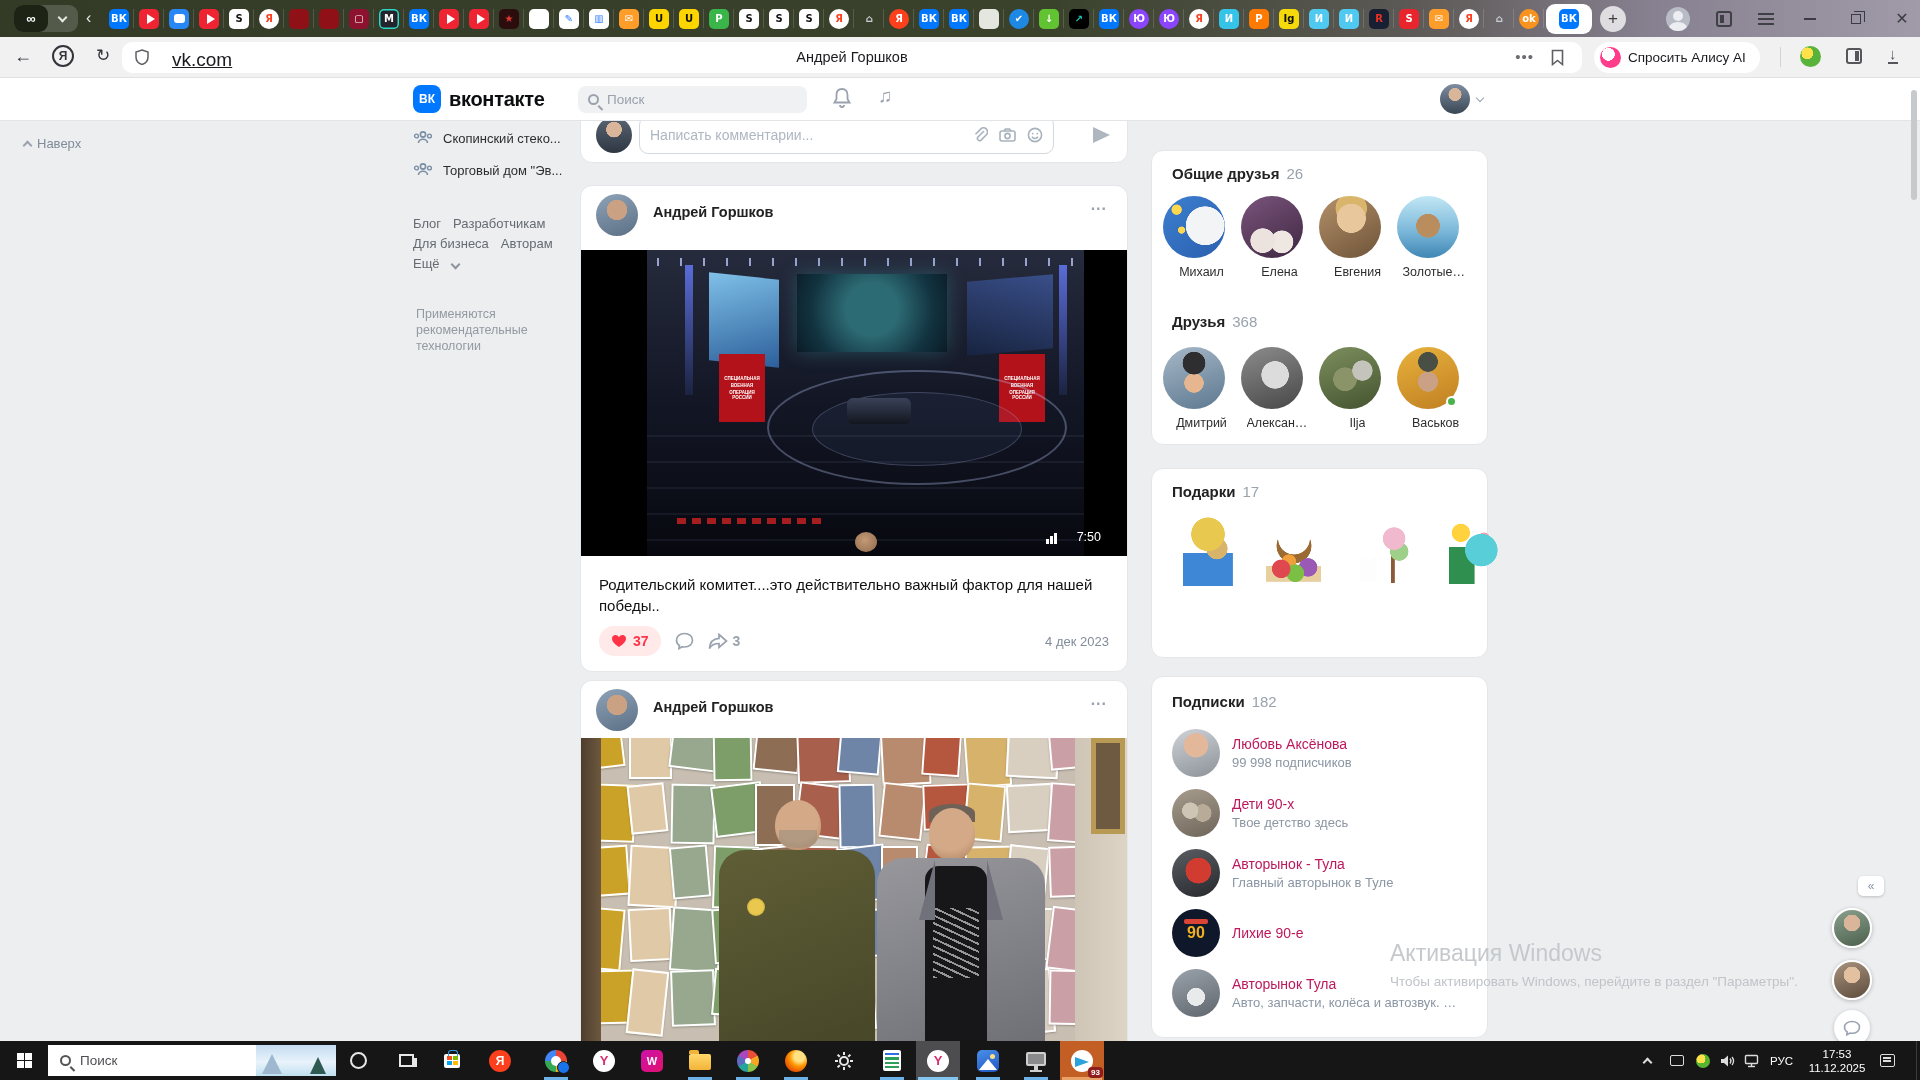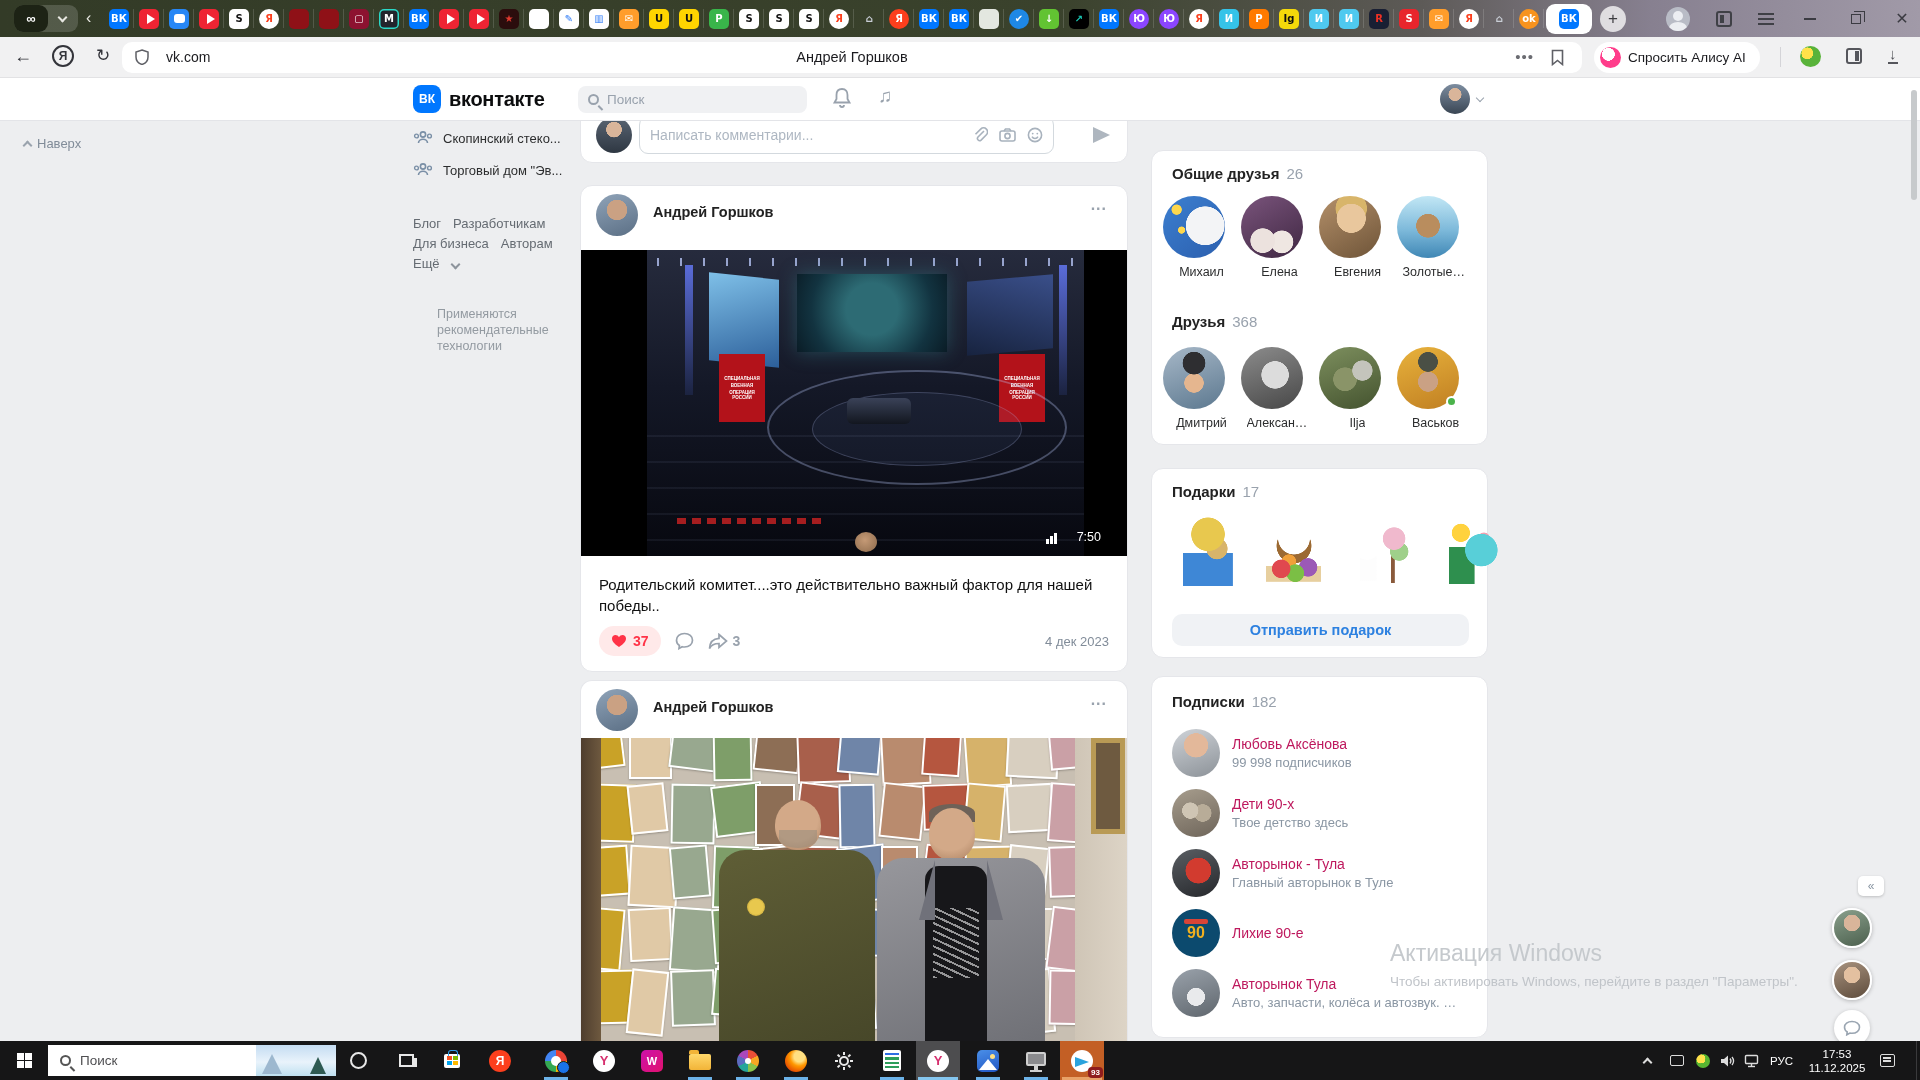--- a/index.html
+++ b/index.html
@@ -49,21 +49,21 @@
   .icn-restore::before{content:"";position:absolute;left:2px;top:-4px;width:10px;height:10px;border:1.5px solid #3b3b42;border-left:none;border-bottom:none;}
 
   
   .toolbar{position:absolute;left:0;top:37px;width:1920px;height:41px;background:#f1f1f2;border-bottom:1px solid #e2e2e4;} 
   .tb-back{position:absolute;left:14px;top:44px;font-size:18px;color:#33343a;top:9px;}
   .tb-ya{position:absolute;left:52px;top:8px;width:22px;height:22px;border:2px solid #33343a;border-radius:50%;
     display:flex;align-items:center;justify-content:center;font-size:12px;font-weight:bold;color:#33343a;}
   .tb-refresh{position:absolute;left:96px;top:8px;font-size:17px;color:#33343a;}
   .url-pill{position:absolute;left:122px;top:5px;width:1460px;height:31px;background:#fff;border-radius:10px;}
   .shield{position:absolute;left:13px;top:7px;width:14px;height:16px;}
-  .url-text{position:absolute;left:44px;top:7px;font-size:14px;color:#1b1b1f;}
+  .url-text{position:absolute;left:50px;top:7px;font-size:19px;color:#1b1b1f;text-decoration:underline;}
   .tab-title{position:absolute;left:0;right:0;top:7px;text-align:center;font-size:14.5px;color:#1b1b1f;}
   .pill-dots{position:absolute;right:48px;top:6px;color:#6b6c72;font-size:15px;letter-spacing:1px;}
   .pill-bookmark{position:absolute;right:18px;top:7px;}
   .alice-pill{position:absolute;left:1594px;top:5px;width:166px;height:31px;background:#fff;border-radius:16px;
     display:flex;align-items:center;gap:7px;padding-left:6px;}
   .alice-orb{width:21px;height:21px;border-radius:50%;background:radial-gradient(circle at 40% 35%,#fff 0 34%,#ff3d8b 35% 100%);}
   .alice-label{font-size:13.5px;color:#1b1b1f;}
   .tb-sep{position:absolute;left:1780px;top:10px;width:1px;height:20px;background:#d4d4d8;}
   .tb-orb{position:absolute;left:1800px;top:9px;width:21px;height:21px;border-radius:50%;
     background:radial-gradient(circle at 35% 35%,#ffe24a 0 30%,#59b33a 31% 100%);}
@@ -88,21 +88,21 @@
   .hdr-avatar{position:absolute;left:1440px;top:6px;width:30px;height:30px;border-radius:50%;
     background:radial-gradient(circle at 50% 35%,#d9b59a 0 26%,transparent 27%),linear-gradient(180deg,#7d8da0,#3a4654);}
   .hdr-chev{position:absolute;left:1477px;top:17px;width:6px;height:6px;border-right:1.5px solid #99a2ad;border-bottom:1.5px solid #99a2ad;transform:rotate(45deg);}
 
   .to-top{position:absolute;left:24px;top:58px;display:flex;align-items:center;gap:6px;color:#818c99;font-size:13px;}
   .chev-up{width:7px;height:7px;border-left:2px solid #9aa3ad;border-top:2px solid #9aa3ad;transform:rotate(45deg);margin-top:3px;}
 
   
   .sb-item{position:absolute;left:413px;display:flex;align-items:center;gap:10px;font-size:13px;color:#2c2d2e;}
   .sb-links{position:absolute;left:413px;display:flex;gap:12px;font-size:13px;color:#656b72;}
-  .sb-disc{position:absolute;left:437px;top:228px;width:155px;font-size:12.5px;line-height:16px;color:#939aa1;}
+  .sb-disc{position:absolute;left:416px;top:228px;width:155px;font-size:12.5px;line-height:16px;color:#939aa1;}
 
   
   .card{position:absolute;background:#fff;border:1px solid #e5e6ea;border-radius:12px;}
   .feed{left:580px;width:548px;}
   .rcard{left:1151px;width:337px;}
 
   
   #card-composer{top:-22px;height:107px;border-radius:0 0 12px 12px;z-index:1;}
   .cmp-avatar{position:absolute;left:15px;top:60px;width:36px;height:36px;border-radius:50%;
     background:radial-gradient(circle at 50% 35%,#d9b59a 0 26%,transparent 27%),linear-gradient(180deg,#5a6573,#2e3742);}
@@ -206,21 +206,21 @@
 
   #card-subs{top:598px;height:362px;overflow:hidden;}
   .subs-list{position:absolute;left:20px;top:52px;right:16px;display:flex;flex-direction:column;gap:12px;}
   .sub-row{display:flex;gap:12px;align-items:center;height:48px;}
   .sav{width:48px;height:48px;border-radius:50%;flex:none;display:flex;align-items:center;justify-content:center;}
   .sub-name{font-size:14px;color:#be185d;}
   .sub-sub{font-size:13px;color:#8a96a3;margin-top:3px;white-space:nowrap;overflow:hidden;text-overflow:ellipsis;max-width:230px;}
   .av-s-0{background:radial-gradient(circle at 50% 34%,#e3b89a 0 30%,transparent 31%),linear-gradient(160deg,#cfd3d8,#8c9298);}
   .av-s-1{background:radial-gradient(circle at 38% 45%,#cfc5b4 0 20%,transparent 21%),radial-gradient(circle at 64% 50%,#b8ac98 0 22%,transparent 23%),linear-gradient(160deg,#a79d8d,#6e655a);}
   .av-s-2{background:radial-gradient(circle at 55% 45%,#d23b2f 0 34%,transparent 35%),linear-gradient(160deg,#5a5e63,#26282c);}
-  .av-s-3{background:#0c4a6e;color:#f2b01e;font-weight:bold;font-size:16px;position:relative;}
+  .av-s-3{background:#0f172a;color:#f2b01e;font-weight:bold;font-size:16px;position:relative;}
   .av-s-3::before{content:"";position:absolute;top:10px;left:12px;width:24px;height:5px;background:#d94437;border-radius:2px;}
   .av-s-4{background:radial-gradient(circle at 50% 58%,#e9eaec 0 24%,transparent 25%),linear-gradient(160deg,#9aa2ab,#5f666d);}
 
   
   .wm{position:absolute;left:1390px;top:862px;color:#c5c9cd;z-index:40;}
   .wm-1{font-size:23px;font-family:"Liberation Sans",sans-serif;}
   .wm-2{font-size:13.5px;margin-top:7px;color:#c0c4c9;}
 
   
   .collapse-btn{position:absolute;left:1858px;top:798px;width:26px;height:20px;background:#fff;border-radius:5px;
@@ -781,21 +781,20 @@
     <div class="sec-head" style="top:14px;">
       <span class="sec-title">Подарки</span>
       <span class="sec-count">17</span>
     </div>
     <div class="gift-row">
       <div class="gift g1"></div>
       <div class="gift g2"></div>
       <div class="gift g3"></div>
       <div class="gift g4"></div>
     </div>
-    <div class="gift-btn">Отправить подарок</div>
   </div>
 
   <div class="card rcard" id="card-subs">
     <div class="sec-head" style="top:16px;">
       <span class="sec-title">Подписки</span>
       <span class="sec-count">182</span>
     </div>
     <div class="subs-list" id="subs-list">
         <div class="sub-row">
           <div class="sav av-s-0"></div>

